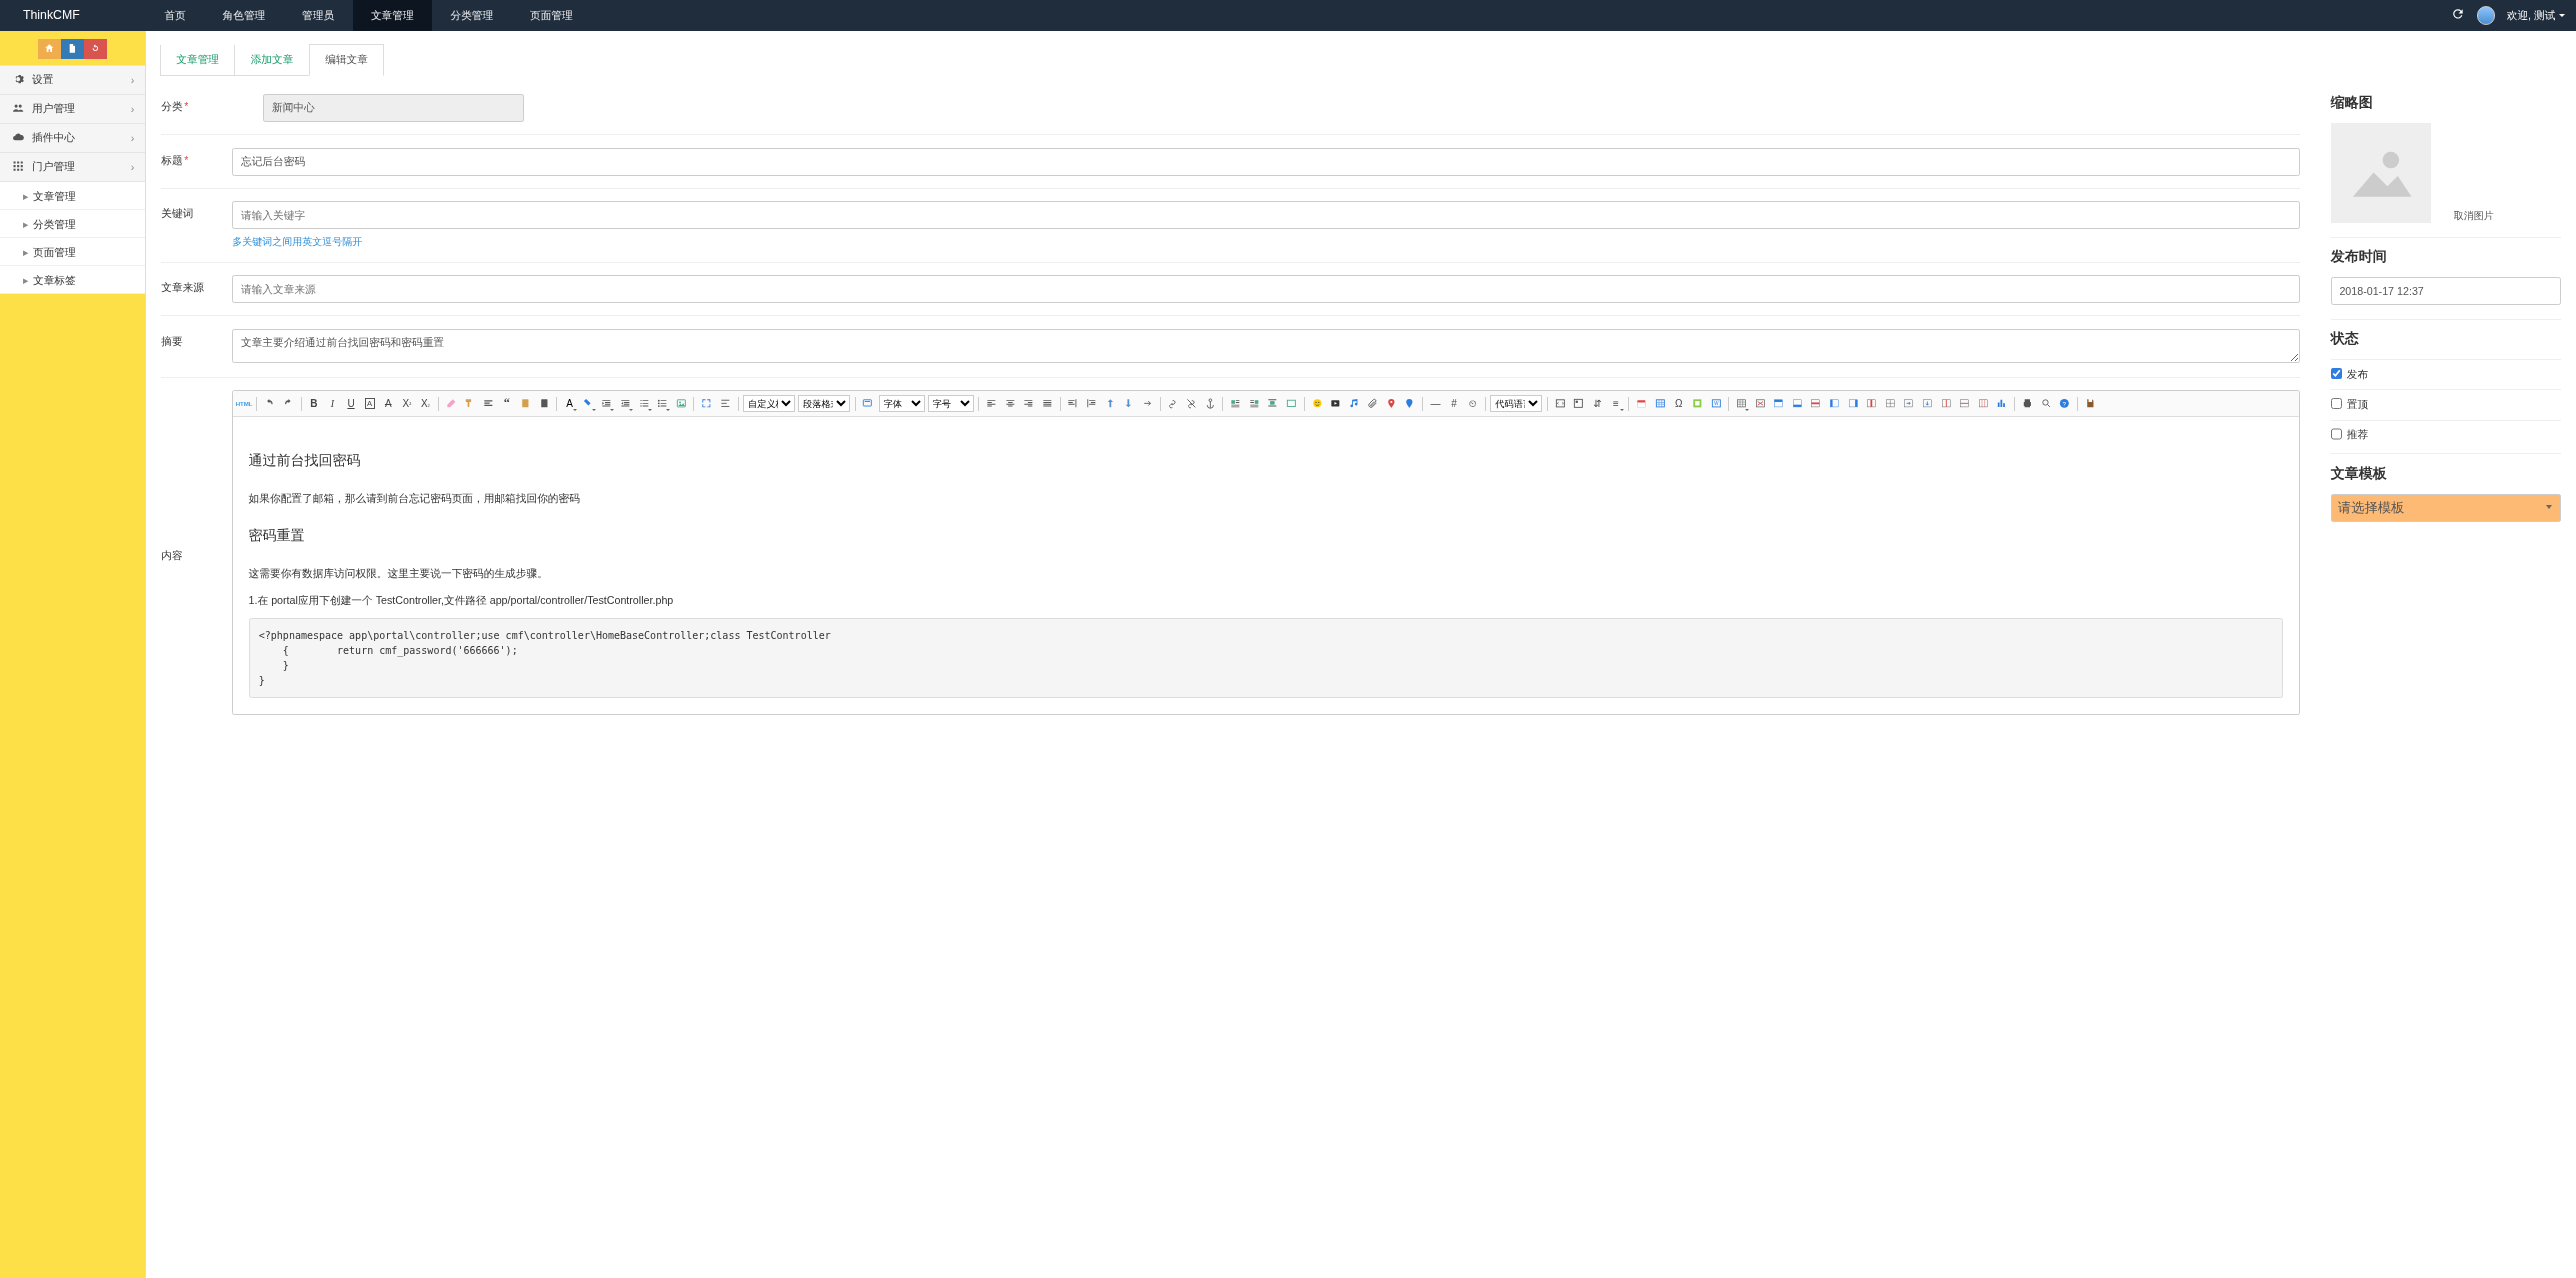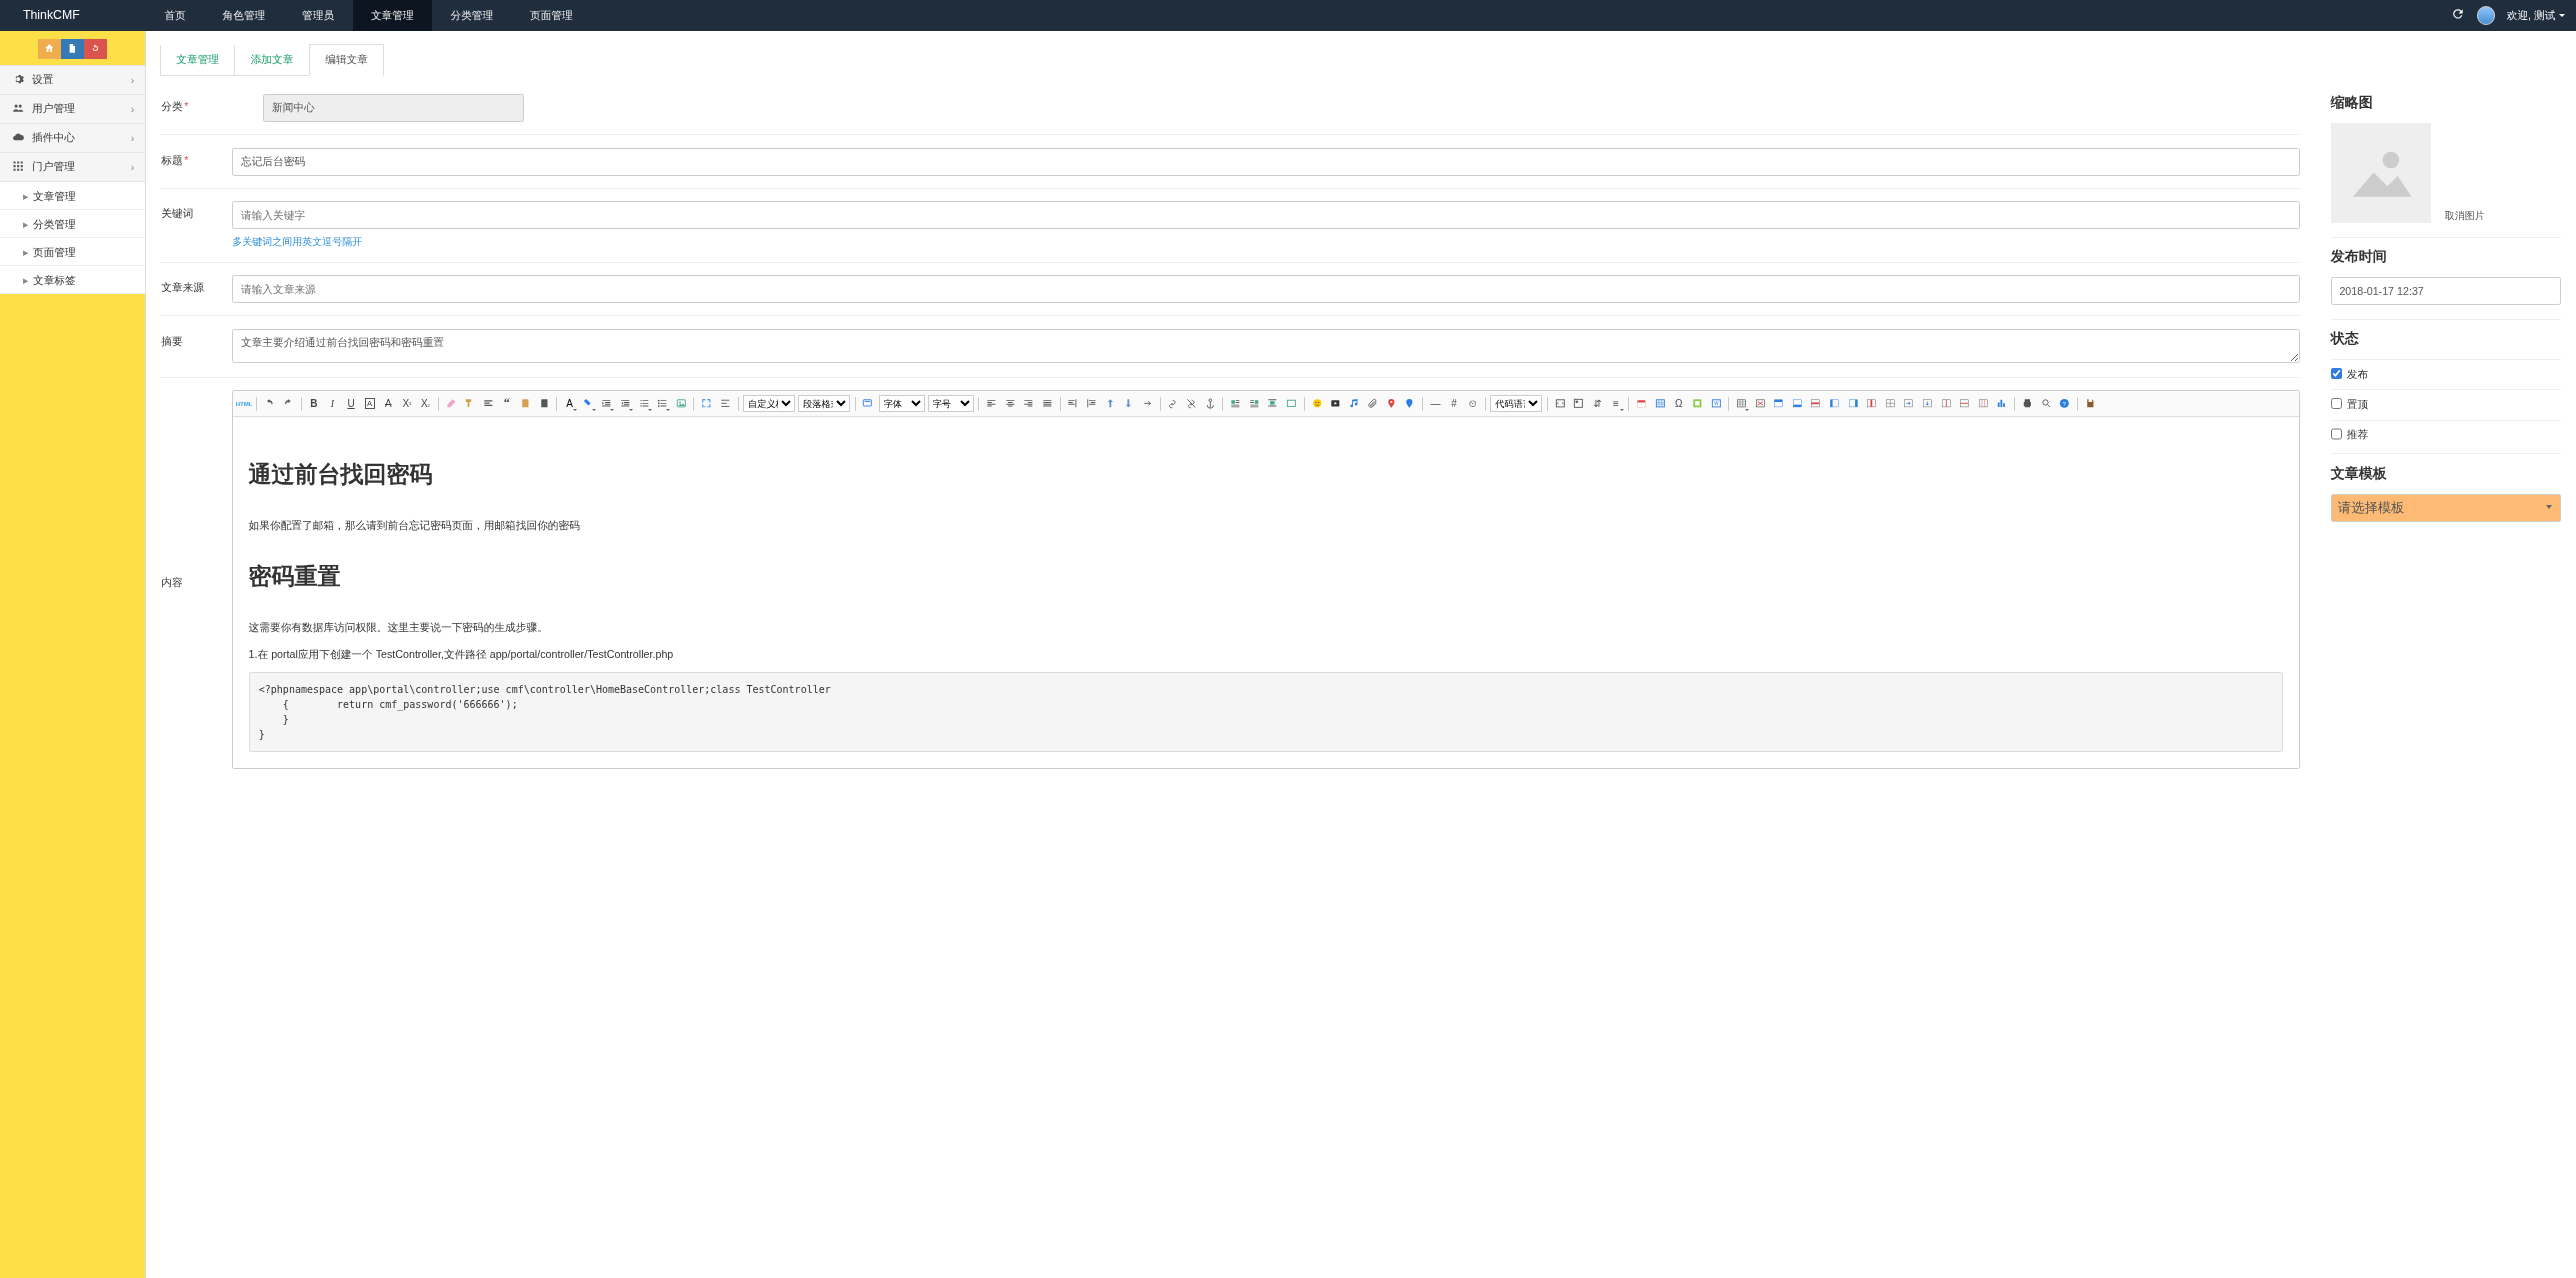--- a/index.html
+++ b/index.html
@@ -44,25 +44,25 @@
 textarea.form-input { height:34px; padding:6.1px 7.7px; resize:vertical; font-family:inherit;}
 .help-text{ color:#2b8ed9; font-size:10px; margin-top:6.1px; display:block; cursor:default;}
 .editor-wrap{ border:0.8px solid #ccc; border-radius:2.3px; overflow:hidden;}
 .toolbar{ background:#fafafa; border-bottom:0.8px solid #ddd; padding:3.1px 1.5px; display:flex; flex-wrap:wrap; align-items:center;}
 .tbtn{ width:17px; height:17px; display:inline-flex; align-items:center; justify-content:center; font-size:10px; color:#444; cursor:pointer; margin:0.8px; border-radius:1.5px; position:relative;}
 .tbtn.html-btn{font-size:6.1px;color:#39a0e8;font-weight:bold;}
 .tbtn svg{width:10.7px;height:10.7px;}
 .tsep{ width:0.8px; height:14px; background:#ccc; margin:0 3.1px; display:inline-block;}
 .tsel{ height:17px; font-size:9.2px; border:0.8px solid #ccc; margin:0.8px 1.5px; background:#fff; cursor:pointer;}
 .editor-content{ padding:15.3px; min-height:230px; color:#333;}
-.editor-content h2{ font-size:23px; font-weight:bold; margin:27px 0;}
+.editor-content h2{ font-size:14px; font-weight:normal; margin:20px 0;}
 .editor-content p{ margin:9.2px 0; line-height:1.6;}
 .editor-content pre{ background:#f5f5f5; border:0.8px solid #ddd; border-radius:2.3px; padding:9.2px; font-family:Consolas,Monaco,monospace; font-size:10px; line-height:1.5; overflow-x:auto; white-space:pre;}
 .section-title{ font-weight:bold; margin:0 0 10.7px 0; font-size:14px;}
-.thumb-box{ display:flex; align-items:flex-end; gap:14px; margin-bottom:14px;}
+.thumb-box{ display:flex; align-items:flex-end; gap:23px; margin-bottom:14px;}
 .thumb{ width:100px; height:100px; background:#eee; display:flex; align-items:center; justify-content:center; cursor:pointer;}
 .thumb svg{width:69px; height:69px;}
 .cancel-img{ color:#555; cursor:pointer; font-size:10px;}
 .check-row{ display:flex; gap:4.6px; padding:7.7px 0; border-top:0.8px solid #eee;}
 .check-row input{width:11.5px;height:11.5px; accent-color:#2f7de1; cursor:pointer;}
 .select-full{ width:100%; height:28px; border:0.8px solid #ccc; border-radius:2.3px; background:#fdba74; padding:0 6.1px; cursor:pointer; -webkit-appearance:none; appearance:none; position:relative; color:#555;}
 .select-wrap{position:relative;}
 .select-wrap::after{content:"";position:absolute;right:9.2px;top:11.5px;border-left:3.8px solid transparent;border-right:3.8px solid transparent;border-top:4.6px solid #666;pointer-events:none;}
 .tbtn .dd{position:absolute; right:0.8px; bottom:0.8px; width:0;height:0;border-left:2.3px solid transparent;border-right:2.3px solid transparent;border-top:2.3px solid #666;}
 </style>

